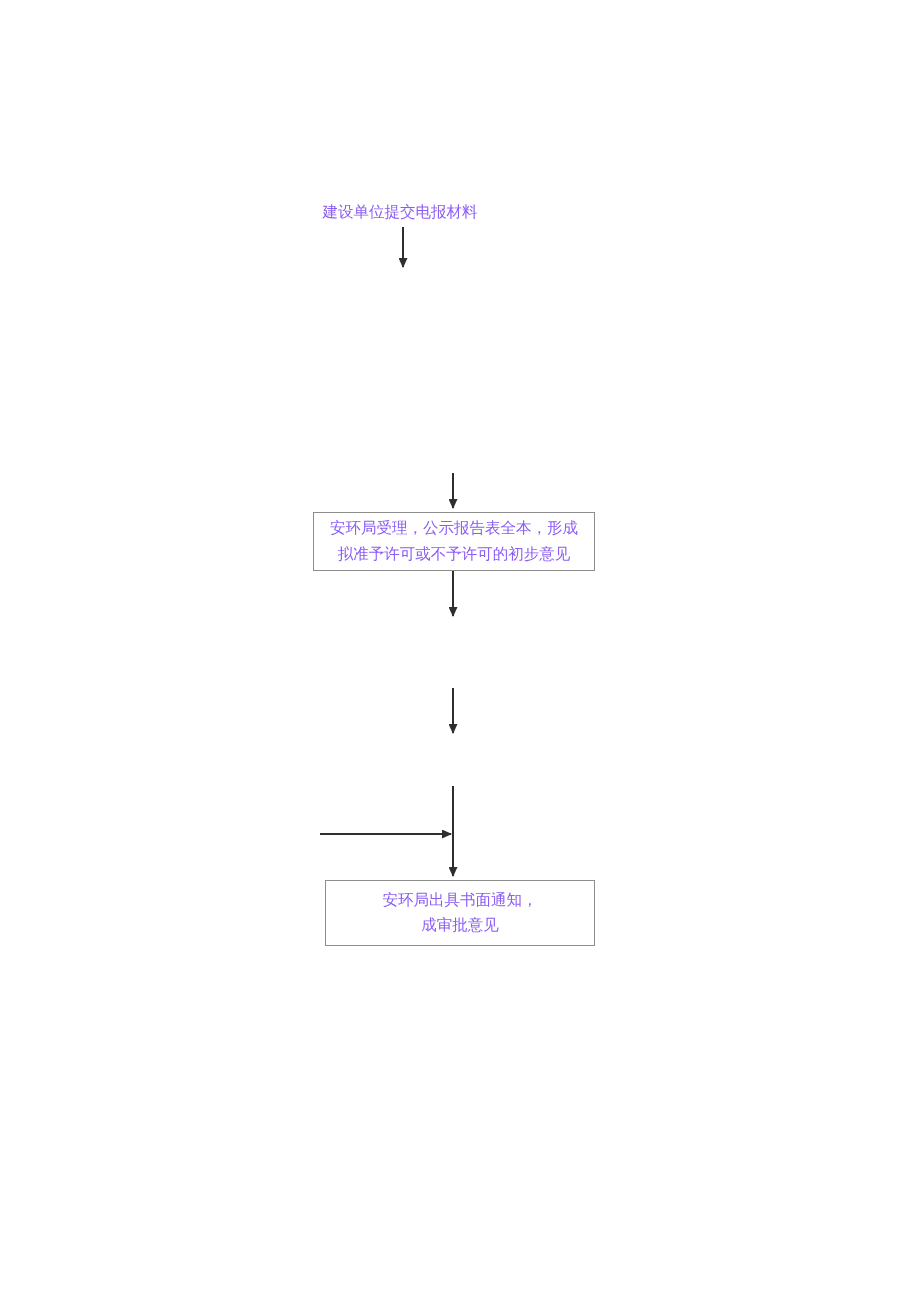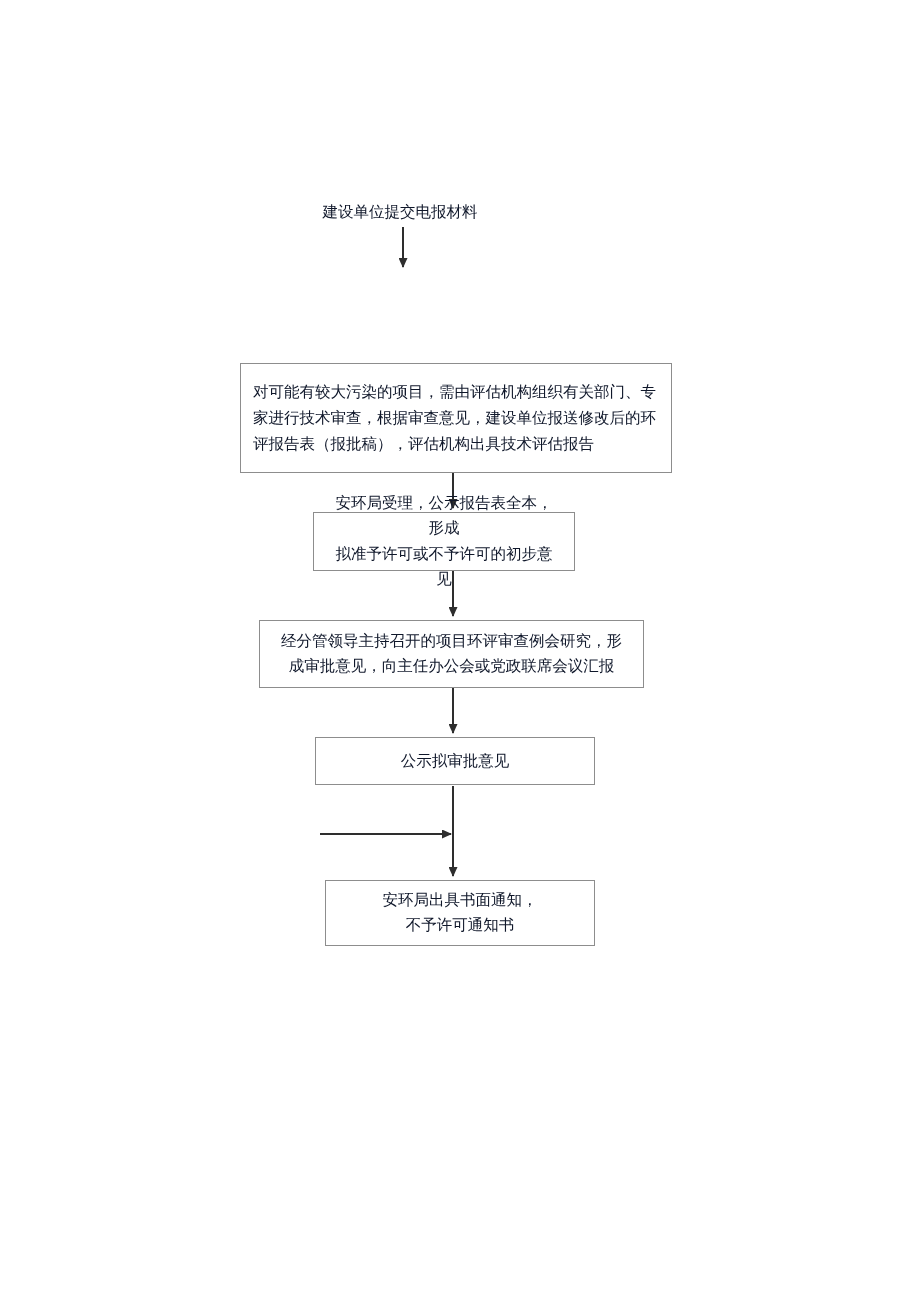--- a/index.html
+++ b/index.html
@@ -20,21 +20,21 @@
     overflow: hidden;
   }
   .node {
     position: absolute;
     box-sizing: border-box;
     display: flex;
     align-items: center;
     justify-content: center;
     text-align: center;
     background: #ffffff;
-    color: #0f172a;
+    color: #8b5cf6;
     font-family: "DejaVu Serif", "Liberation Serif", serif;
   }
   .box {
     border: 1px solid #8d8d8d;
   }
   .ellipse {
     border: 1px solid #6f6f6f;
     border-radius: 50%;
   }
   .plain {
@@ -53,21 +53,21 @@
   
   #n-start    { left: 313px; top: 199px;  width: 174px; height: 26px;  font-size: 15.5px; }
   #n-start .txt { line-height: 26px; padding: 0; }
 
   #n-review   { left: 313px; top: 272px;  width: 168px; height: 54px;  font-size: 16px; }
   #n-review .txt { line-height: 54px; padding: 0; }
 
   #n-assess   { left: 240px; top: 363px;  width: 432px; height: 110px; font-size: 15.5px; text-align: left; }
   #n-assess .txt { text-align: left; padding: 0 12px; line-height: 1.68; }
 
-  #n-accept   { left: 313px; top: 512px;  width: 262px; height: 59px;  font-size: 15.5px; }
+  #n-accept   { left: 313px; top: 512px;  width: 282px; height: 59px;  font-size: 15.5px; }
   #n-accept .txt { padding: 0 14px; line-height: 1.62; }
 
   #n-meeting  { left: 259px; top: 620px;  width: 385px; height: 68px;  font-size: 15.5px; }
   #n-meeting .txt { padding: 0 12px; line-height: 1.62; }
 
   #n-publish  { left: 315px; top: 737px;  width: 280px; height: 48px;  font-size: 15.5px; }
   #n-publish .txt { line-height: 46px; padding: 0; }
 
   #n-reject   { left: 124px; top: 800px;  width: 194px; height: 69px;  font-size: 15.5px; }
   #n-reject .txt { padding: 0 8px; line-height: 1.58; }
@@ -108,37 +108,27 @@
     <line x1="453" y1="786" x2="453" y2="876" stroke="#2e2e2e" stroke-width="2" marker-end="url(#arrowhead)"></line>
 
     <line x1="320" y1="834" x2="451" y2="834" stroke="#2e2e2e" stroke-width="2" marker-end="url(#arrowhead)"></line>
   </svg>
 
   <div class="node plain" id="n-start">
     <span class="txt">建设单位提交电报材料</span>
   </div>
 
 
-  <div class="node box" id="n-assess">
-    <span class="txt">对可能有较大污染的项目，需由评估机构组织有关部门、专家进行技术审查，根据审查意见，建设单位报送修改后的环评报告表（报批稿），评估机构出具技术评估报告</span>
-  </div>
 
   <div class="node box" id="n-accept">
     <span class="txt">安环局受理，公示报告表全本，形成
 拟准予许可或不予许可的初步意见</span>
   </div>
 
-  <div class="node box" id="n-meeting">
-    <span class="txt">经分管领导主持召开的项目环评审查例会研究，形
-成审批意见，向主任办公会或党政联席会议汇报</span>
-  </div>
 
-  <div class="node box" id="n-publish">
-    <span class="txt">公示拟审批意见</span>
-  </div>
 
 
   <div class="node box" id="n-notice">
     <span class="txt">安环局出具书面通知，
-不予许可通知书</span>
+成审批意见</span>
   </div>
 
 </div>
 
 </body></html>

